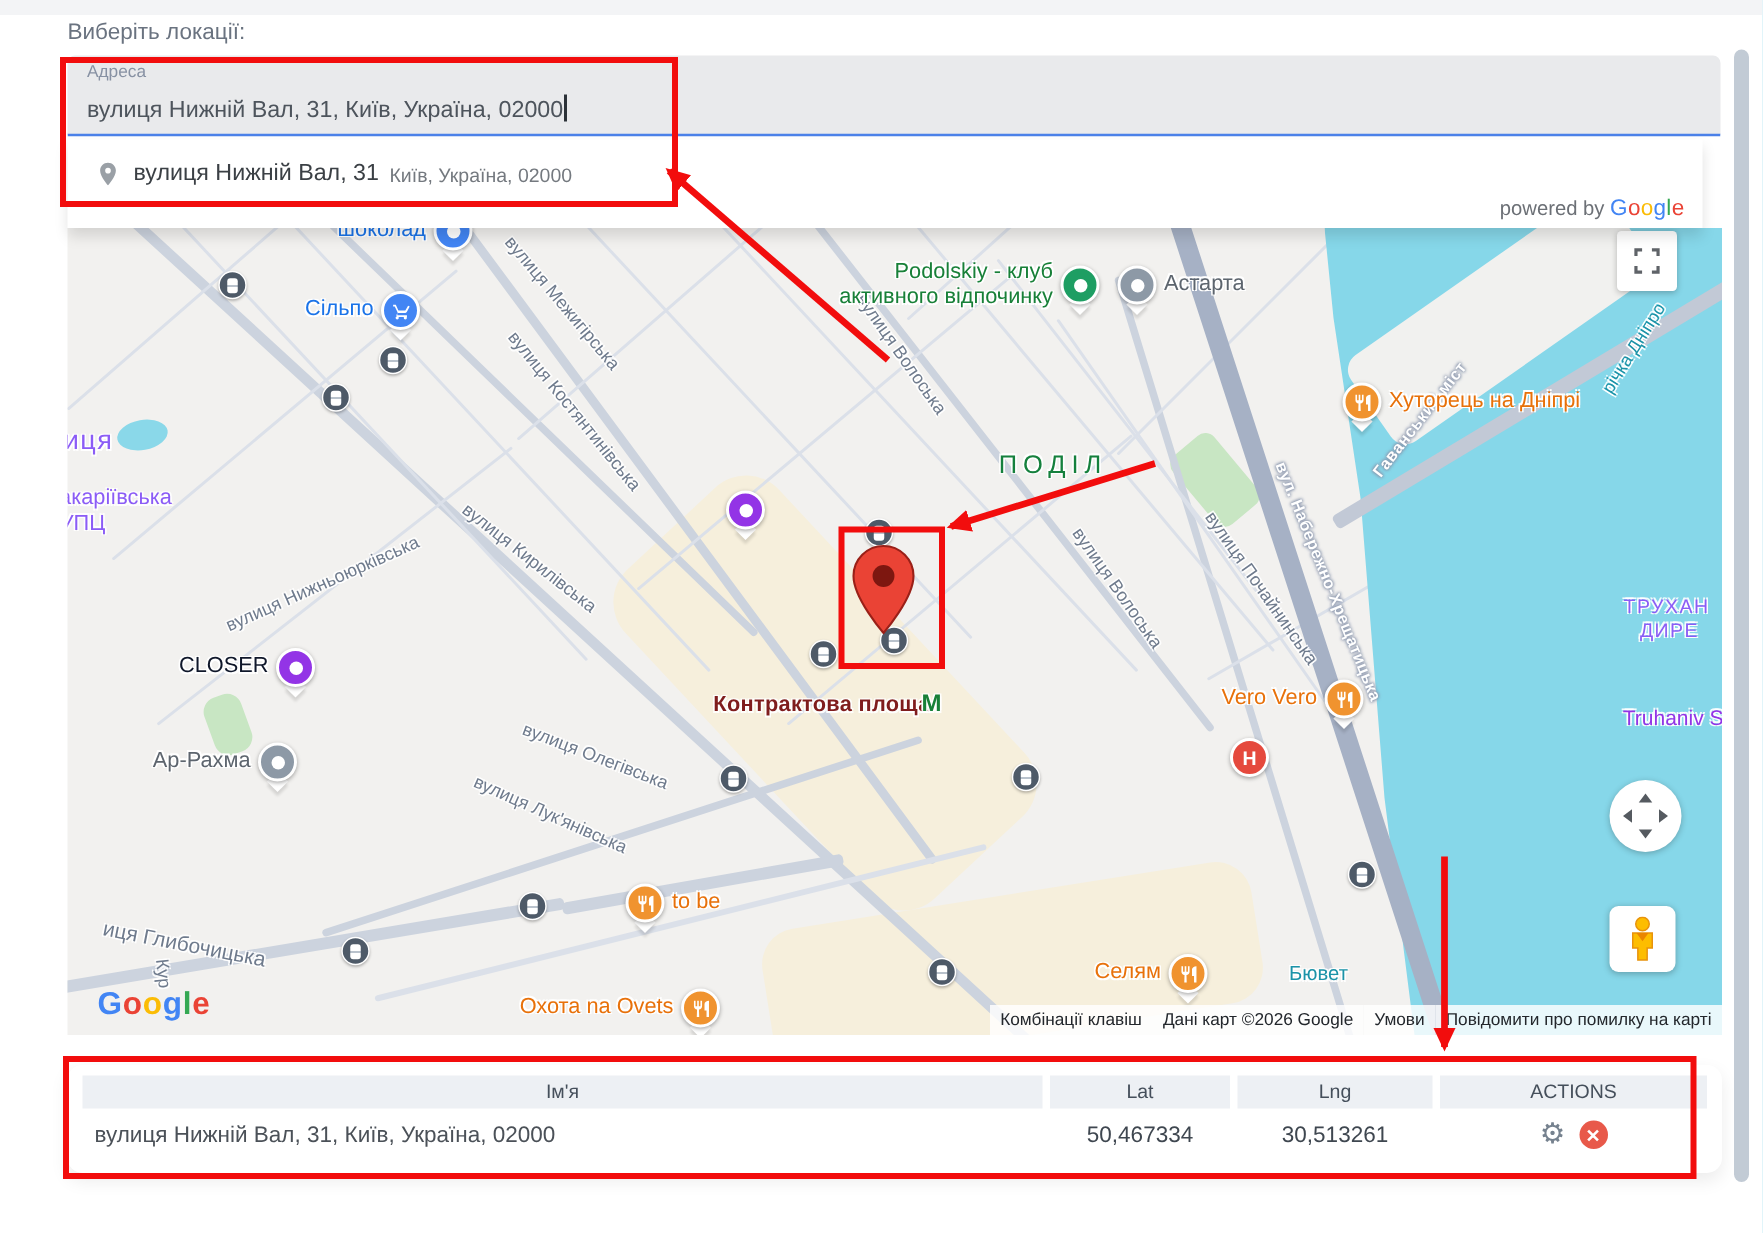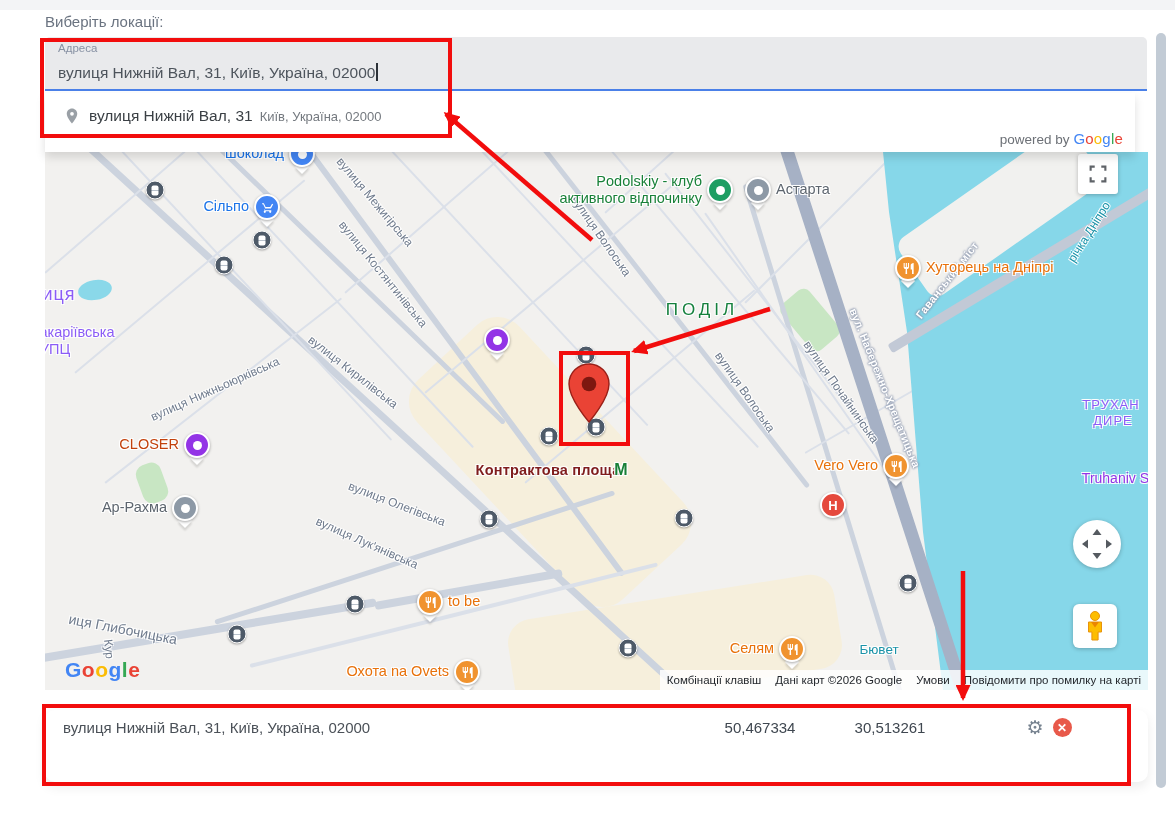--- a/index.html
+++ b/index.html
@@ -72,21 +72,21 @@
   .pc-green{background:#1e9e63}
   .pc-slate{background:#8d99a6}
   .pc-purple{background:#9334e6}
   .pc-hospital{background:#e5493d;font-weight:bold;font-size:13px}
   .dot{width:9px;height:9px;border-radius:50%;background:#fff}
   .plabel{position:absolute;font-size:14.5px;white-space:pre;line-height:1.15;z-index:3;
     text-shadow:-1px -1px 0 #fff,1px -1px 0 #fff,-1px 1px 0 #fff,1px 1px 0 #fff}
   .side-left{right:18px;text-align:right}
   .side-right{left:18px;text-align:left}
   .pl-orange{color:#e8710a}.pl-blue{color:#1a73e8}.pl-green{color:#188038}
-  .pl-slate{color:#5d656e}.pl-purple{color:#c2410c}
+  .pl-slate{color:#5d656e}.pl-purple{color:#0f172a}
 
   .ctl{position:absolute;background:#fff;box-shadow:0 1px 4px rgba(0,0,0,.25);z-index:9;
     display:flex;align-items:center;justify-content:center;cursor:pointer}
   .ctl-fullscreen{left:1033px;top:2px;width:40px;height:40px;border-radius:3px}
   .ctl-pan{left:1028px;top:368px;width:48px;height:48px;border-radius:50%}
   .ctl-pegman{left:1028px;top:452px;width:44px;height:44px;border-radius:6px}
   .glogo{position:absolute;left:20px;bottom:8px;z-index:10;font-size:21px;font-weight:bold;letter-spacing:.5px}
   .attr{position:absolute;right:0;bottom:0;left:0;display:flex;justify-content:flex-end;z-index:10;
     font-size:11.5px;color:#23272c}
   .attr span{background:rgba(255,255,255,.82);padding:4px 7px;white-space:nowrap;cursor:pointer}
@@ -371,20 +371,26 @@
       </div>
       <div class="tail"></div>
       <div class="plabel pl-orange side-left" style="top: -9px;">Vero Vero</div>
     </div>
     <div class="poi" style="left: 788px; top: 353px;">
       <div class="pc pc-hospital">H</div>
     </div>
   </div>
 
 <div class="tcard">
+  <div class="thead">
+    <div>Ім'я</div>
+    <div>Lat</div>
+    <div>Lng</div>
+    <div>ACTIONS</div>
+  </div>
   <div class="trow">
     <div class="name">вулиця Нижній Вал, 31, Київ, Україна, 02000</div>
     <div class="num">50,467334</div>
     <div class="num">30,513261</div>
     <div class="acts">
       <span class="gear">⚙</span>
       <span class="delx">✕</span>
     </div>
   </div>
 </div>

